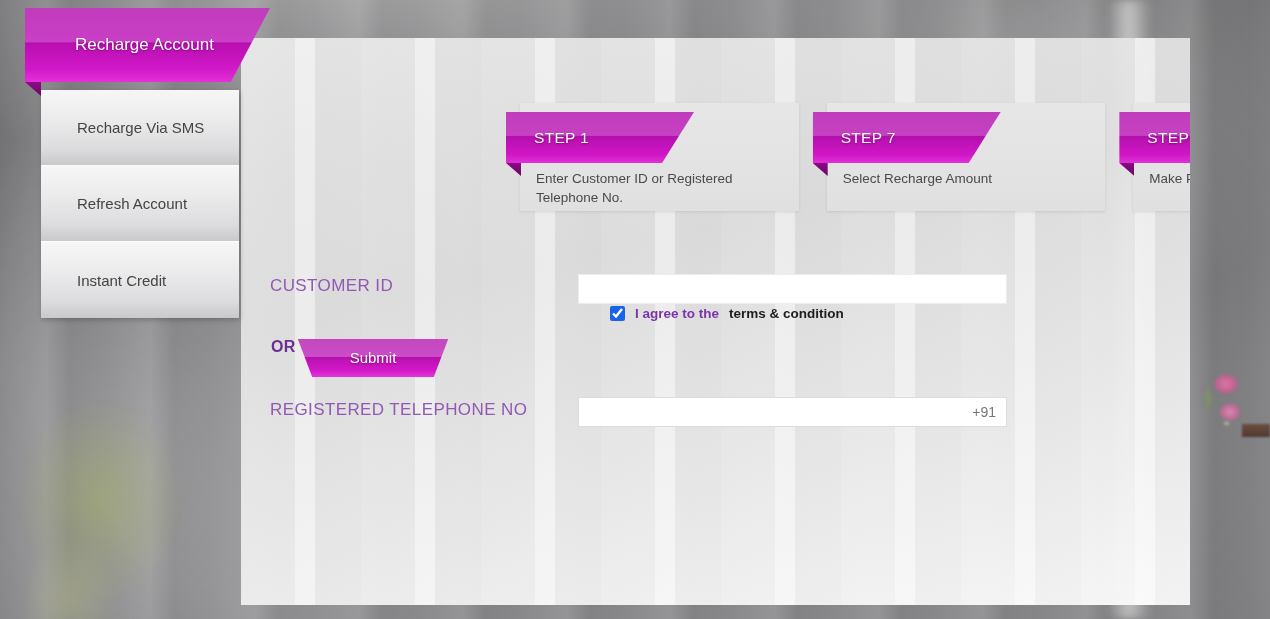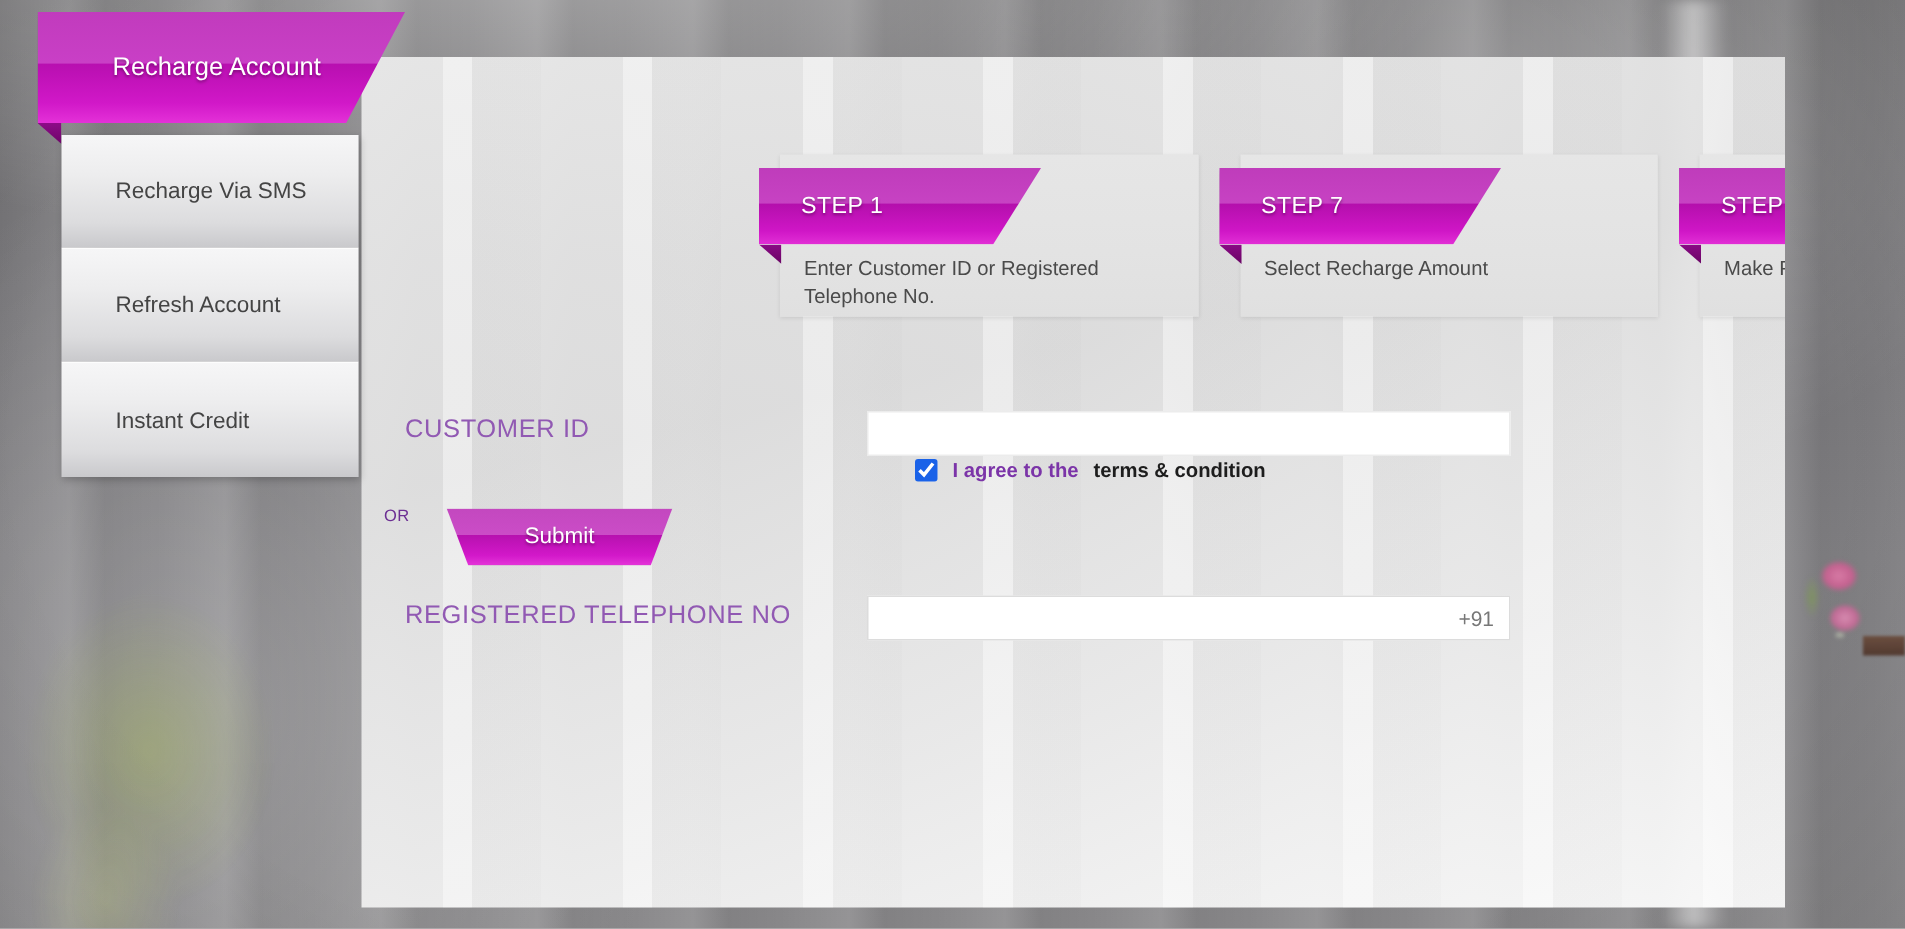--- a/index.html
+++ b/index.html
@@ -241,23 +241,23 @@
     z-index: 10;
   }
   .field-label {
     position: absolute;
     font-size: 17px;
     letter-spacing: .4px;
     color: #9159b3;
   }
   #label-customer-id { left: 29px; top: 238px; }
   #label-or {
-    left: 15px; top: 300px;
-    font-size: 11px;
-    font-weight: normal;
+    left: 30px; top: 300px;
+    font-size: 16px;
+    font-weight: bold;
     color: #6c2f93;
     letter-spacing: .2px;
   }
   #label-telephone { left: 29px; top: 362px; text-align: center; }
 
   .text-input {
     position: absolute;
     height: 30px;
     width: 429px;
     left: 337px;

